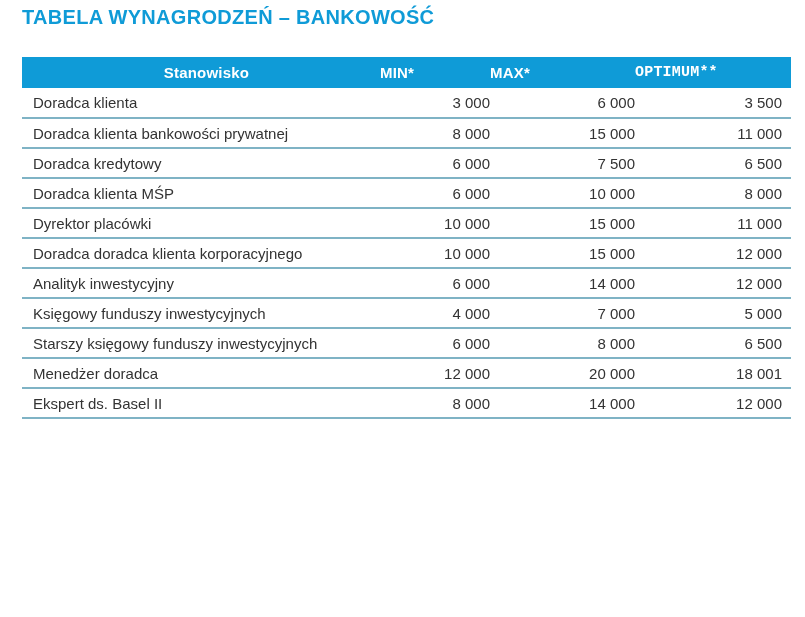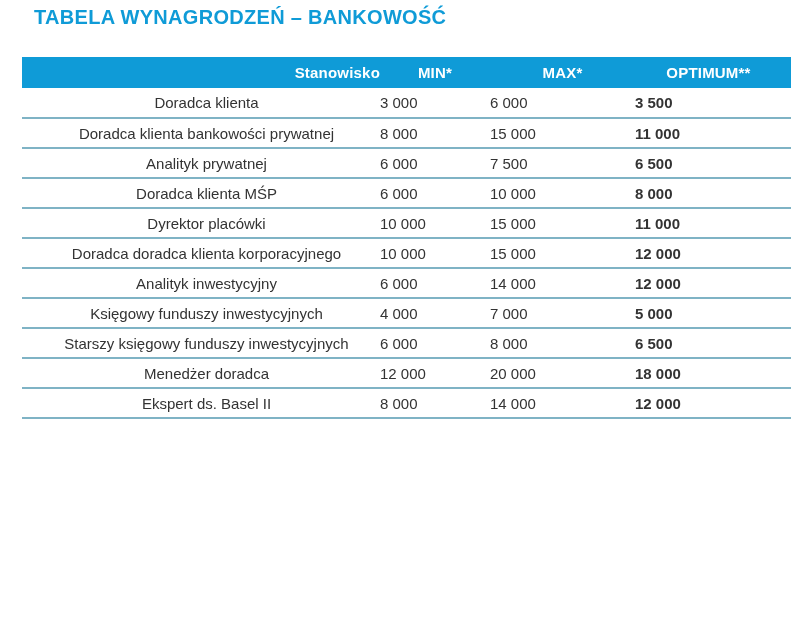--- a/index.html
+++ b/index.html
@@ -23,21 +23,20 @@
     overflow: hidden;
   }
   .title {
     position: absolute;
     left: 22px; top: 6px;
     font-size: 20px;
     font-weight: bold;
     letter-spacing: 0.3px;
     color: var(--accent);
     white-space: nowrap;
-    margin-left: 12px;
   }
   table.salary {
     position: absolute;
     left: 22px; top: 57px;
     width: 769px;
     border-collapse: collapse;
     table-layout: fixed;
   }
   col.c1 { width: 358px; }
   col.c2 { width: 110px; }
@@ -46,35 +45,35 @@
   thead th {
     background: var(--accent);
     color: var(--header-text);
     height: 31px;
     font-size: 15px;
     font-weight: bold;
     letter-spacing: 0.2px;
     padding: 0;
     white-space: nowrap;
   }
-  thead th.pos { text-align: right; padding-left: 11px; }
-  thead th.num { text-align: center; }
-  thead th.last { padding-right: 9px; }
+  thead th.pos { text-align: center; padding-left: 11px; }
+  thead th.num { text-align: left; }
+  thead th.last { padding-right: 9px; font-family: Liberation Mono, monospace; }
   tbody td {
     height: 30px;
     border-bottom: 2px solid var(--separator);
     font-size: 15px;
     color: var(--body-text);
     padding: 0;
     white-space: nowrap;
     vertical-align: middle;
   }
-  tbody td:first-child { text-align: center; padding-left: 11px; }
-  tbody td.num { text-align: left; }
-  tbody td.num:last-child { padding-right: 9px; font-weight: bold; }
+  tbody td:first-child { text-align: left; padding-left: 11px; }
+  tbody td.num { text-align: right; }
+  tbody td.num:last-child { padding-right: 9px; }
 </style>
 </head>
 <body>
 
 <div class="page">
   <div class="title">TABELA WYNAGRODZEŃ – BANKOWOŚĆ</div>
 
   <table class="salary">
     <colgroup>
       <col class="c1">
@@ -97,21 +96,21 @@
           <td class="num">6 000</td>
           <td class="num">3 500</td>
         </tr>
         <tr>
           <td>Doradca klienta bankowości prywatnej</td>
           <td class="num">8 000</td>
           <td class="num">15 000</td>
           <td class="num">11 000</td>
         </tr>
         <tr>
-          <td>Analityk prywatnej</td>
+          <td>Doradca kredytowy</td>
           <td class="num">6 000</td>
           <td class="num">7 500</td>
           <td class="num">6 500</td>
         </tr>
         <tr>
           <td>Doradca klienta MŚP</td>
           <td class="num">6 000</td>
           <td class="num">10 000</td>
           <td class="num">8 000</td>
         </tr>
@@ -142,21 +141,21 @@
         <tr>
           <td>Starszy księgowy funduszy inwestycyjnych</td>
           <td class="num">6 000</td>
           <td class="num">8 000</td>
           <td class="num">6 500</td>
         </tr>
         <tr>
           <td>Menedżer doradca</td>
           <td class="num">12 000</td>
           <td class="num">20 000</td>
-          <td class="num">18 000</td>
+          <td class="num">18 001</td>
         </tr>
         <tr>
           <td>Ekspert ds. Basel II</td>
           <td class="num">8 000</td>
           <td class="num">14 000</td>
           <td class="num">12 000</td>
         </tr>
       </tbody>
   </table>
 </div>

